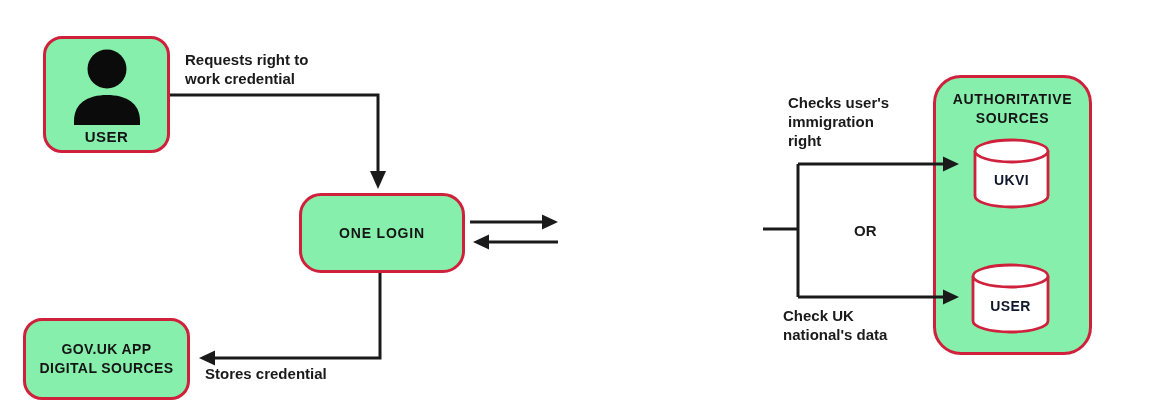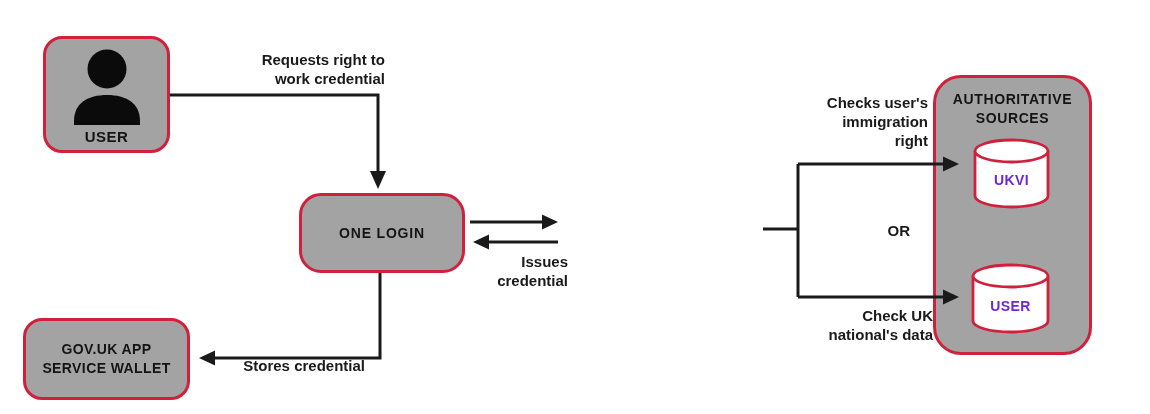--- a/index.html
+++ b/index.html
@@ -14,21 +14,21 @@
   }
   #connectors {
     position: absolute;
     left: 0; top: 0;
     width: 1150px; height: 414px;
     z-index: 1;
   }
   .node {
     position: absolute;
     border: 3px solid #d0213c;
-    background: #a3a3a3;
+    background: #86efac;
     box-sizing: border-box;
     z-index: 2;
     display: flex;
     align-items: center;
     justify-content: center;
   }
   .node-label {
     font-weight: bold;
     font-size: 14px;
     line-height: 19px;
@@ -36,32 +36,32 @@
     text-align: center;
     white-space: pre-line;
     color: #141414;
   }
   .edge-label {
     position: absolute;
     z-index: 3;
     font-size: 15px;
     font-weight: 600;
     line-height: 19px;
-    text-align: right;
+    text-align: left;
     white-space: pre-line;
     color: #1a1a1a;
   }
   .db-label {
     position: absolute;
     z-index: 3;
     font-weight: bold;
     font-size: 14px;
     letter-spacing: 0.4px;
     text-align: center;
-    color: #6d28d9;
+    color: #0f172a;
   }
   
   #user-node { flex-direction: column; justify-content: flex-start; }
   #user-node .person { margin-top: 10px; }
   #user-node .node-label { margin-top: 2px; }
   
   #auth-node { align-items: flex-start; justify-content: center; }
   #auth-node .node-label { margin-top: 12px; letter-spacing: 0.6px; }
 </style>
 </head>
@@ -118,31 +118,29 @@
     <svg class="person" width="70" height="76" viewBox="0 0 70 76">
       <circle cx="35" cy="20" r="19.5" fill="#0b0b0b"></circle>
       <path d="M2,76 L2,72 C2,54 16,46 35,46 C54,46 68,54 68,72 L68,76 Z" fill="#0b0b0b"></path>
     </svg>
     <div class="node-label" style="font-size:15px;">USER</div>
   </div>
 
 
   <div class="node" style="left:23px; top:318px; width:167px; height:82px; border-radius:19px;">
     <div class="node-label">GOV.UK APP
-SERVICE WALLET</div>
+DIGITAL SOURCES</div>
   </div>
 
   <div class="db-label" style="left:975px; top:172px; width:73px;">UKVI</div>
   <div class="db-label" style="left:973px; top:298px; width:75px;">USER</div>
 
   <div class="edge-label" style="left:185px; top:50px; width:200px;">Requests right to
 work credential</div>
-  <div class="edge-label" style="left:448px; top:252px; width:120px;">Issues
-credential</div>
   <div class="edge-label" style="left:854px; top:221px; width:56px;">OR</div>
   <div class="edge-label" style="left:788px; top:93px; width:140px;">Checks user's
 immigration
 right</div>
   <div class="edge-label" style="left:783px; top:306px; width:150px;">Check UK
 national's data</div>
-  <div class="edge-label" style="left:205px; top:356px; width:160px;">Stores credential</div>
+  <div class="edge-label" style="left:205px; top:364px; width:160px;">Stores credential</div>
 
 </div>
 
 </body></html>

